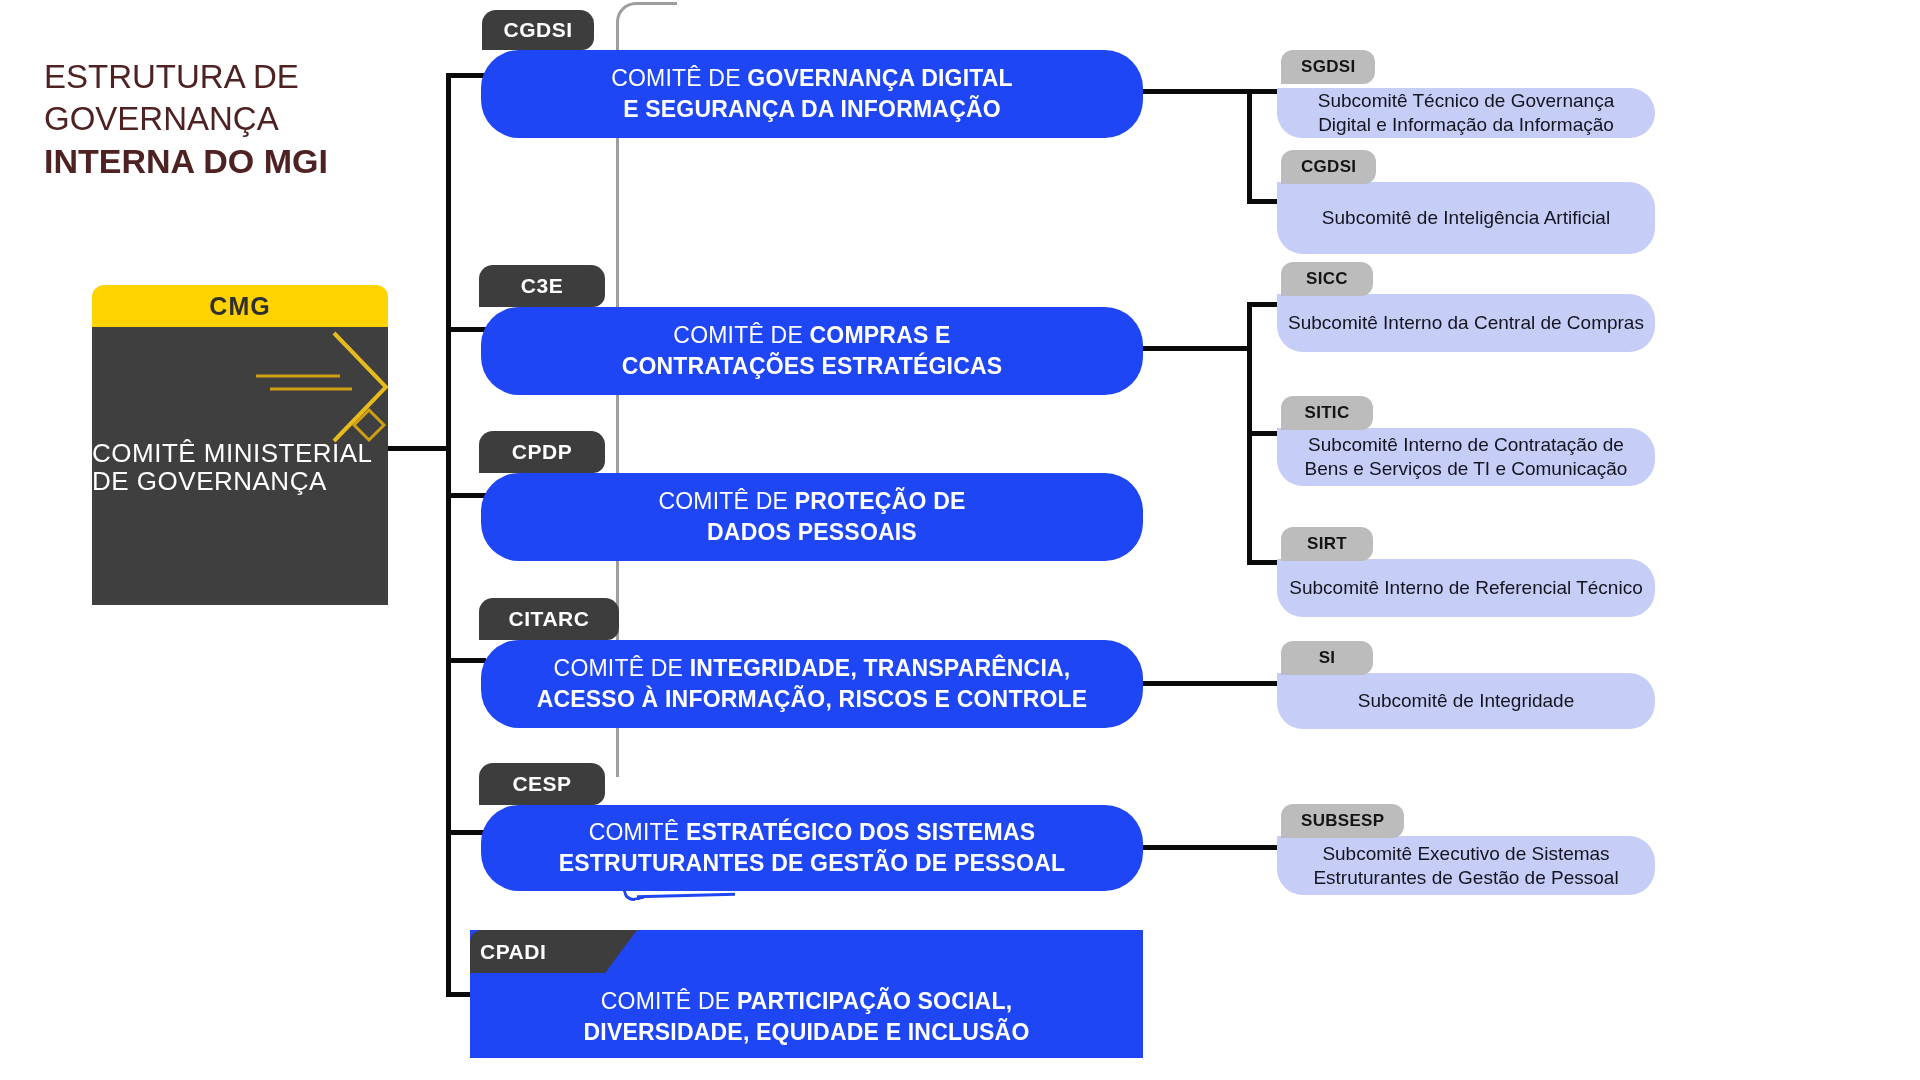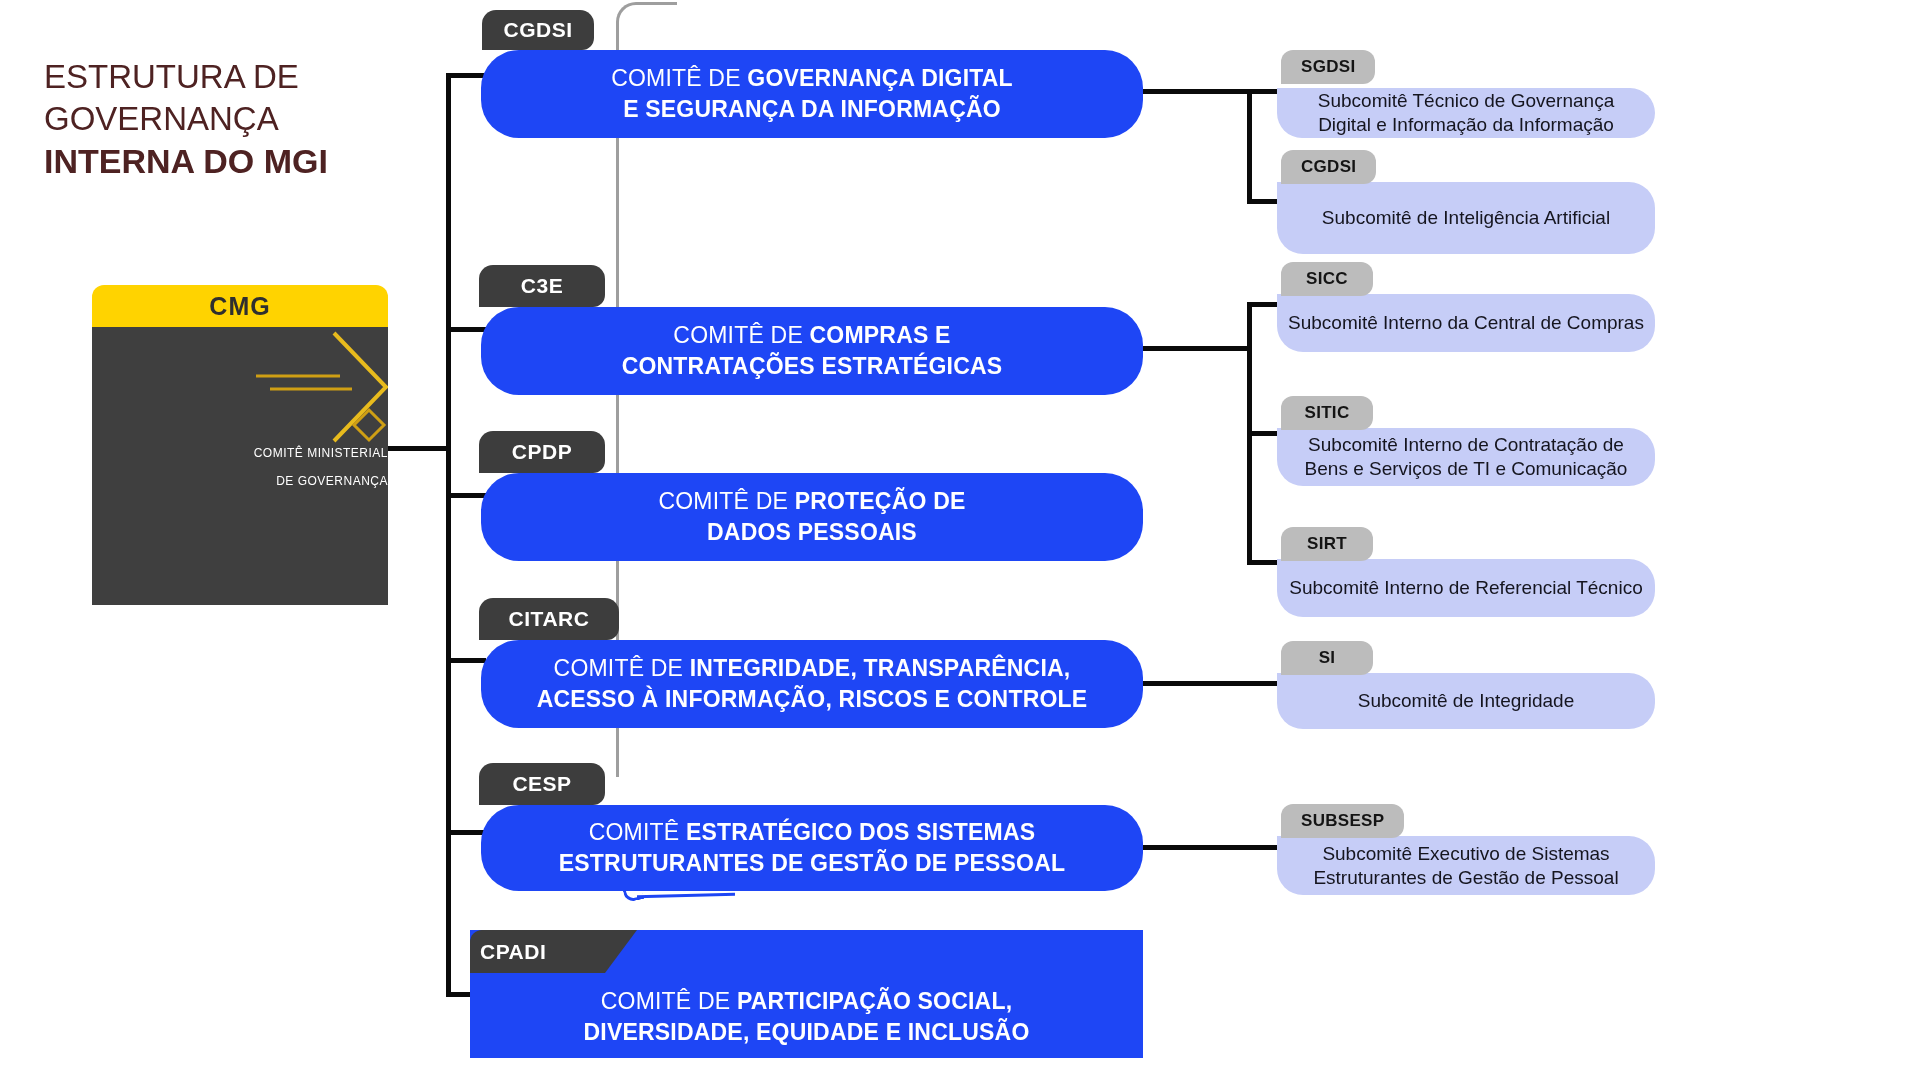--- a/index.html
+++ b/index.html
@@ -18,22 +18,22 @@
     position:absolute;left:92px;top:285px;width:296px;height:42px;
     background:#ffd300;border-radius:12px 12px 0 0;
     display:flex;align-items:center;justify-content:center;
     font-size:25px;font-weight:700;color:#2f2f2f;letter-spacing:1px;z-index:3;
   }
   .cmg-body{
     position:absolute;left:92px;top:327px;width:296px;height:278px;
     background:#3f3f3f;color:#ffffff;z-index:2;overflow:hidden;
   }
   .cmg-text{
-    position:absolute;left:0;top:112px;width:100%;text-align:right;
-    font-size:12px;line-height:28px;letter-spacing:.5px;
+    position:absolute;left:0;top:112px;width:100%;text-align:left;
+    font-size:26px;line-height:28px;letter-spacing:.5px;
   }
   .cmg-arrow{position:absolute;right:0;top:0;}
   
   .gray-line{
     position:absolute;left:616px;top:2px;width:58px;height:772px;
     border-left:3px solid #9e9e9e;border-top:3px solid #9e9e9e;
     border-top-left-radius:20px;z-index:1;
   }
   
   .conn{position:absolute;background:#0a0a0a;z-index:1;}

